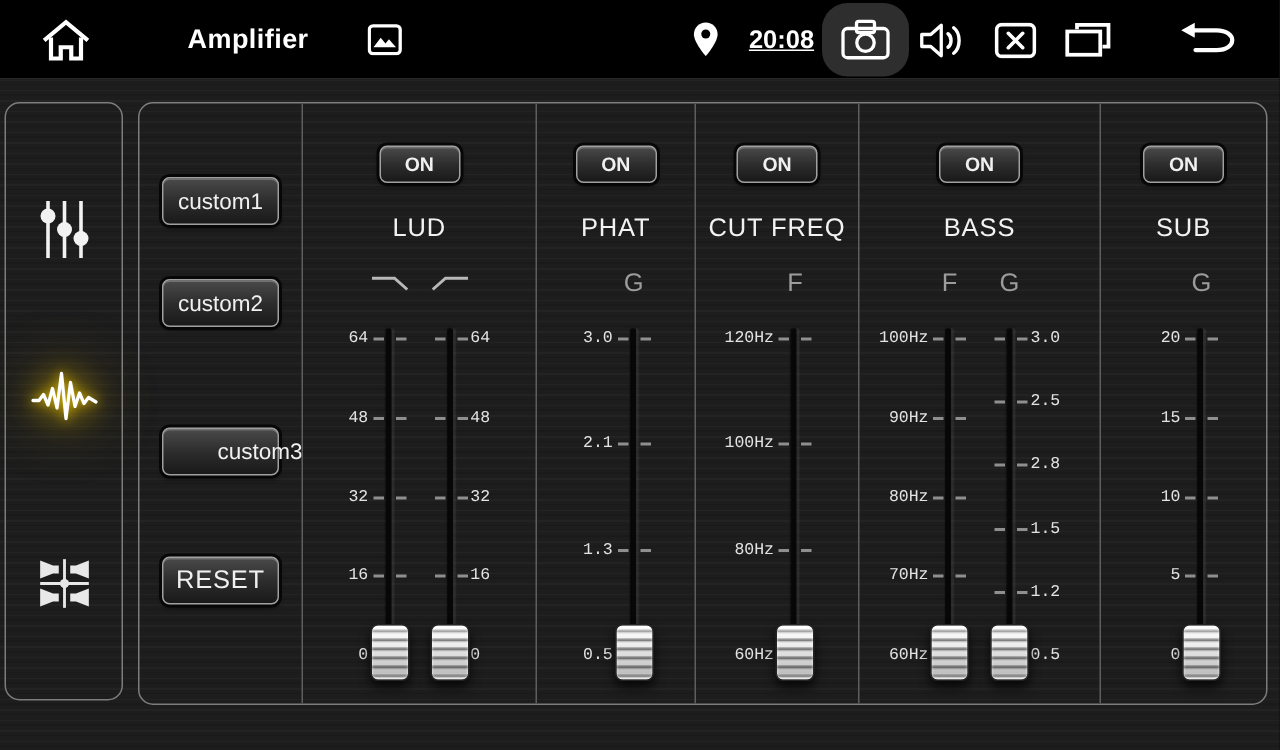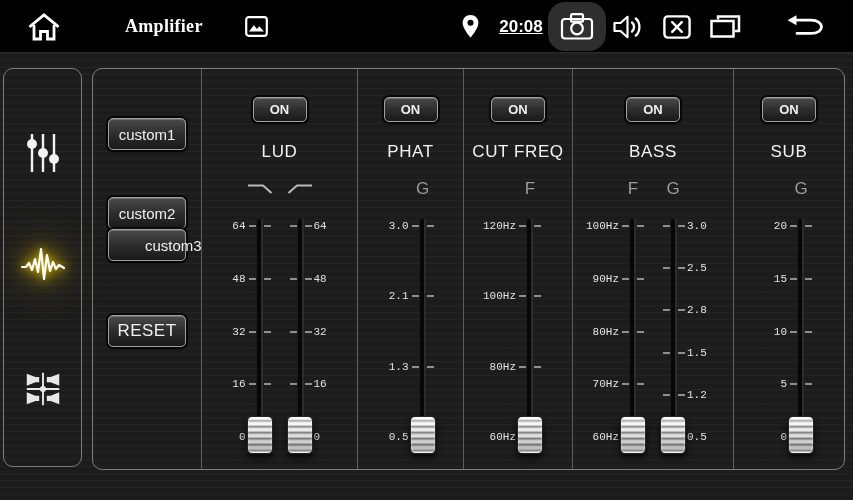--- a/index.html
+++ b/index.html
@@ -41,21 +41,21 @@
   .slider-col.c1 { width:106px; }
   .slider-col.c2 { width:109px; }
   .slider-col.c3 { width:161px; }
   .slider-col.c4 { flex:1; }
 
   .btn3d { font-family:"Liberation Sans", sans-serif; color:#f0f0f0; text-align:center; cursor:pointer;
     background:linear-gradient(180deg,#4a4a4a 0%,#2d2d2d 50%,#191919 100%);
     border:1px solid #a0a0a0; border-radius:5px;
     box-shadow:0 0 0 2px rgba(5,5,5,.9), 0 2px 3px rgba(0,0,0,.6), inset 0 1px 0 rgba(255,255,255,.22); }
   .preset-btn { width:78px; height:32px; font-size:15px; }
-  .preset-btn.mb1 { margin-bottom:47px; } .preset-btn.mb2 { } .preset-btn.mb3 { margin-bottom:54px;padding-left:36px; }
+  .preset-btn.mb1 { margin-bottom:36px; } .preset-btn.mb2 { margin-bottom:67px; } .preset-btn.mb3 { margin-bottom:54px;padding-left:36px; }
   .preset-btn.reset { font-size:17px; letter-spacing:.5px; }
   .on-btn { width:54px; height:25px; font-size:13px; font-weight:bold; }
 
   .col-title { margin-top:19px; height:22px; line-height:22px; font-size:17px; color:#f2f2f2; letter-spacing:.6px; white-space:nowrap; }
 
   .sliders-row { margin-top:8px; display:flex; justify-content:center; }
   .slider-unit { position:relative; width:76px; }
   .slider-unit.single { transform:translateX(-6px); }
   .slider-header { position:relative; height:36px; width:100%; }
   .slider-header-content { position:absolute; top:0; height:36px; display:flex; align-items:center; justify-content:center;
@@ -93,21 +93,21 @@
 
 <div id="screen">
 
   <div class="topbar">
     <div class="tb-item" style="left:24px;width:40px;">
       <svg width="34" height="30" viewBox="0 0 34 30">
         <path d="M3.5 14 L17 2.8 L30.5 14" fill="none" stroke="#fff" stroke-width="2.8" stroke-linecap="square"></path>
         <path d="M7 13 V27 H13.5 V19.5 H20.5 V27 H27 V13" fill="none" stroke="#fff" stroke-width="2.8"></path>
       </svg>
     </div>
-    <div class="tb-item tb-title" style="left:125px;font-family:Liberation Serif, serif;">Amplifier</div>
+    <div class="tb-item tb-title" style="left:125px;">Amplifier</div>
     <div class="tb-item" style="left:243px;width:26px;">
       <svg width="23" height="21" viewBox="0 0 23 21">
         <rect x="1.2" y="1.2" width="20.6" height="18.6" rx="2.5" fill="none" stroke="#fff" stroke-width="2.2"></rect>
         <path d="M4 15.5 L8.8 9.2 L12 13 L14.3 10.2 L19 15.5 Z" fill="#fff"></path>
       </svg>
     </div>
 
     <div class="tb-item" style="left:458px;width:24px;">
       <svg width="19" height="25" viewBox="0 0 19 25">
         <path d="M9.5 1 C4.9 1 1.6 4.5 1.6 8.9 c0 5.6 7.9 14.6 7.9 14.6 s7.9 -9 7.9 -14.6 C17.4 4.5 14.1 1 9.5 1 z" fill="#fff"></path>

